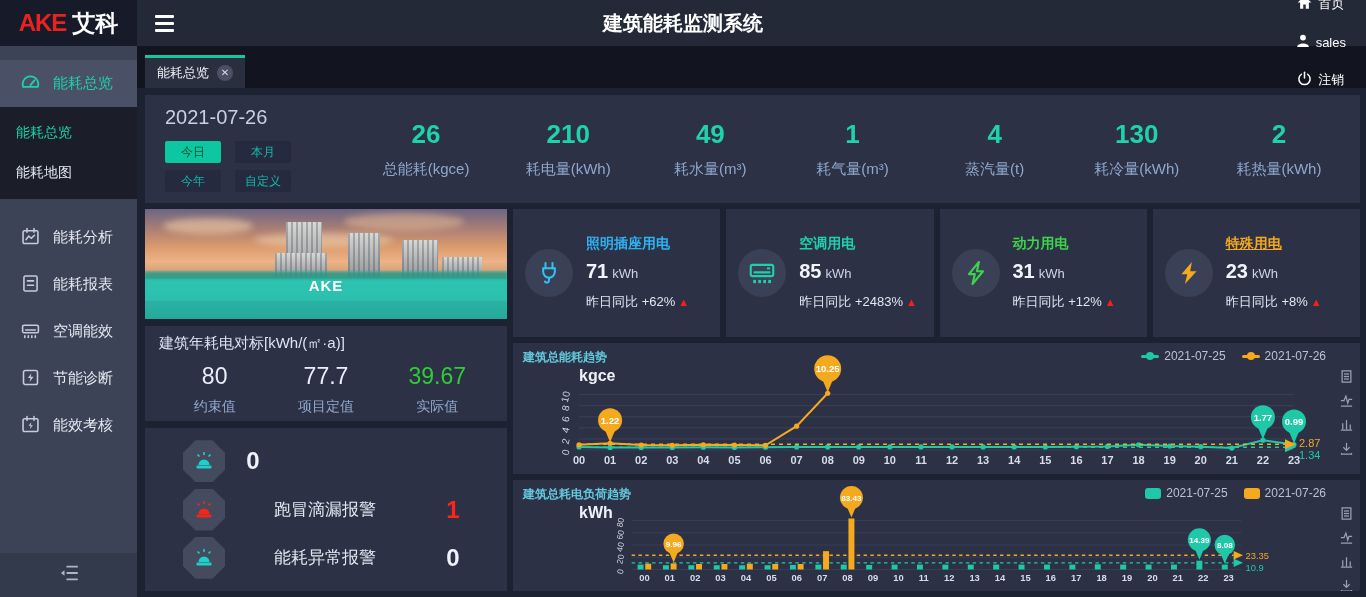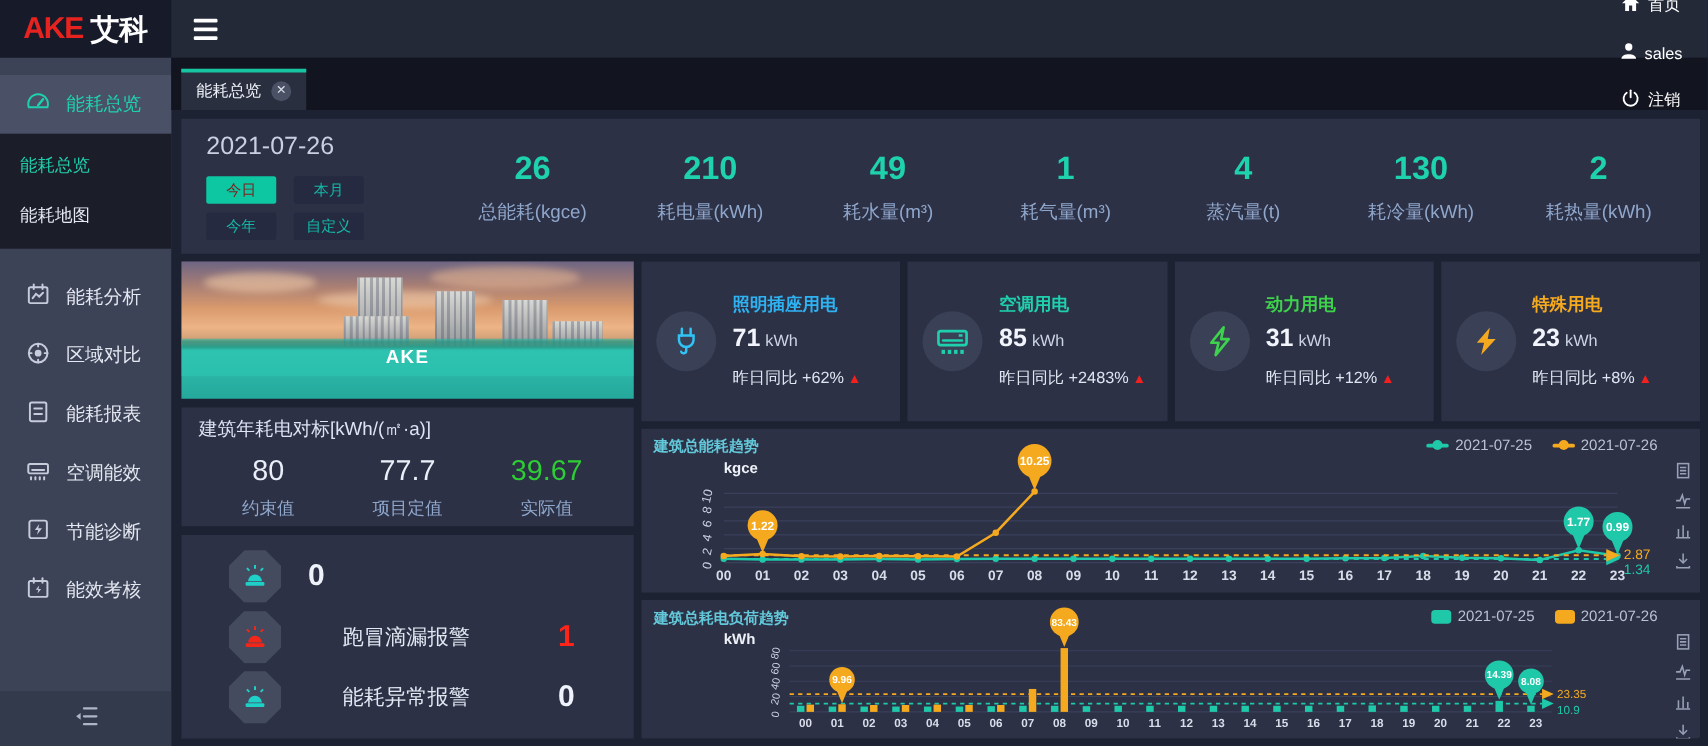--- a/index.html
+++ b/index.html
@@ -35,21 +35,21 @@
   .tab{height:33px;background:#2a2f3f;border-top:3px solid #17c5a2;display:flex;align-items:center;gap:8px;padding:0 12px;font-size:13px;color:#eef1f8;cursor:pointer;}
   .tab-close{width:16px;height:16px;border-radius:50%;background:#4a5164;color:#d9dee8;font-size:10px;line-height:16px;text-align:center;cursor:pointer;}
   .content{flex:1;padding:7px 6px 6px 8px;display:flex;flex-direction:column;gap:6px;overflow:hidden;border-radius:23px;}
 
   
   .summary{height:108px;background:#2c3146;display:flex;align-items:center;padding:0 10px 0 20px;flex-shrink:0;}
   .date-block{width:190px;flex-shrink:0;}
   .date-text{font-size:20px;color:#c9d0e0;margin-bottom:12px;}
   .range-grid{display:grid;grid-template-columns:56px 56px;gap:7px 14px;}
   .rbtn{height:22px;background:#252a40;color:#14b8a6;font-size:12px;display:flex;align-items:center;justify-content:center;border-radius:2px;cursor:pointer;}
-  .rbtn.active{background:#0cc7a2;color:#7f1d1d;}
+  .rbtn.active{background:#0cc7a2;color:#14532d;}
   .stats{flex:1;display:flex;}
   .stat{flex:1;text-align:center;}
   .stat-val{font-size:26px;font-weight:bold;color:#1fd2ae;}
   .stat-label{font-size:15px;color:#90a7cc;margin-top:10px;}
 
   .main-row{flex:1;display:flex;gap:6px;overflow:hidden;}
   .left-col{width:362px;display:flex;flex-direction:column;gap:7px;flex-shrink:0;}
   .right-col{flex:1;display:flex;flex-direction:column;gap:6px;overflow:hidden;}
 
   
@@ -86,21 +86,21 @@
   .ecard-val{font-size:20px;font-weight:bold;color:#f1f4fb;}
   .ecard-unit{font-size:13px;font-weight:normal;color:#cdd5e4;margin-left:4px;}
   .ecard-yoy{font-size:13px;color:#e0e6f1;margin-top:10px;}
   .yoy-up{color:#f3201d;font-size:11px;margin-left:3px;}
 
   
   .chart-panel{background:#2c3146;position:relative;padding:6px 10px 2px 10px;overflow:hidden;}
   .chart-panel.c1{height:131px;flex-shrink:0;}
   .chart-panel.c2{flex:1;}
   .chart-title{font-size:12px;font-weight:bold;color:#63c9da;}
-  .chart-unit{position:absolute;left:66px;top:24px;font-size:12px;font-weight:bold;color:#eef2f8;}
+  .chart-unit{position:absolute;left:66px;top:24px;font-size:16px;font-weight:bold;color:#eef2f8;}
   .chart-legend{position:absolute;right:34px;top:6px;display:flex;gap:16px;align-items:center;z-index:2;}
   .legend-item{display:flex;align-items:center;gap:5px;font-size:12px;color:#bac2d4;cursor:pointer;}
   .lm-line{position:relative;width:18px;height:3px;border-radius:2px;}
   .lm-line i{position:absolute;left:5px;top:-3px;width:8px;height:8px;border-radius:50%;display:block;}
   .lm-sq{width:16px;height:11px;border-radius:3px;}
   .chart-svg{width:100%;height:calc(100% - 22px);overflow:visible;display:block;}
   .toolbox{position:absolute;right:6px;top:26px;display:flex;flex-direction:column;gap:9px;z-index:3;}
   .toolbox svg{cursor:pointer;}
 </style>
 </head>
@@ -109,20 +109,21 @@
 <div class="header">
   <div class="logo">
     <span class="logo-red">AKE</span>
     <span class="logo-white">艾科</span>
   </div>
   <div class="burger">
       <span></span>
       <span></span>
       <span></span>
     </div>
+  <div class="htitle">建筑能耗监测系统</div>
   <div class="hnav">
     <div class="hnav-item">
       <span>
         <svg width="17" height="15" viewBox="0 0 24 22">
             <path d="M12 1 L23 21 L1 21 Z" fill="#a92f2a"></path>
             <rect x="11" y="8" width="2" height="7" fill="#e8d9d9"></rect>
             <rect x="11" y="16.5" width="2" height="2" fill="#e8d9d9"></rect>
           </svg>
       </span>
       <span>报警</span>
@@ -174,33 +175,20 @@
   <div class="side-item">
     <span>
       <svg width="21" height="21" viewBox="0 0 24 24" fill="none" stroke="#c6ccdb" stroke-width="1.8" stroke-linecap="round">
           <rect x="3.5" y="5.5" width="17" height="14.5" rx="1.5"></rect>
           <line x1="8" y1="3" x2="8" y2="7"></line>
           <line x1="16" y1="3" x2="16" y2="7"></line>
           <polyline points="7,15.5 10,11.5 13,14 16.5,10.5"></polyline>
         </svg>
     </span>
     <span>能耗分析</span>
-  </div>
-  <div class="side-item">
-    <span>
-      <svg width="21" height="21" viewBox="0 0 24 24" fill="none" stroke="#c6ccdb" stroke-width="1.8" stroke-linecap="round">
-          <circle cx="12" cy="12" r="8.5"></circle>
-          <circle cx="12" cy="12" r="2.2" fill="#c6ccdb"></circle>
-          <line x1="12" y1="3.5" x2="12" y2="6"></line>
-          <line x1="12" y1="18" x2="12" y2="20.5"></line>
-          <line x1="3.5" y1="12" x2="6" y2="12"></line>
-          <line x1="18" y1="12" x2="20.5" y2="12"></line>
-        </svg>
-    </span>
-    <span>区域对比</span>
   </div>
   <div class="side-item">
     <span>
       <svg width="21" height="21" viewBox="0 0 24 24" fill="none" stroke="#c6ccdb" stroke-width="1.8" stroke-linecap="round">
           <rect x="4.5" y="3.5" width="15" height="17" rx="1.5"></rect>
           <line x1="8.5" y1="9" x2="15.5" y2="9"></line>
           <line x1="8.5" y1="14" x2="15.5" y2="14"></line>
         </svg>
     </span>
     <span>能耗报表</span>
@@ -427,21 +415,21 @@
               <div class="ecard-yoy"><span>昨日同比</span> <span>+12%</span><span class="yoy-up">▲</span></div>
             </div>
           </div>
           <div class="ecard">
             <div class="ecard-icon">
               <svg width="28" height="28" viewBox="0 0 24 24">
                   <path d="M14.5 2.5 L5.5 13 H10.5 L8.5 21.5 L18.5 10.5 H13 Z" fill="#f5a91f"></path>
                 </svg>
             </div>
             <div>
-              <div class="ecard-title" style="color: rgb(245, 169, 31);">特殊用电</div>
+              <div class="ecard-title" style="color: rgb(245, 169, 31); text-decoration: underline;">特殊用电</div>
               <div class="ecard-val"><span>23</span><span class="ecard-unit">kWh</span></div>
               <div class="ecard-yoy"><span>昨日同比</span> <span>+8%</span><span class="yoy-up">▲</span></div>
             </div>
           </div>
         </div>
 
         <div class="chart-panel c1">
           <div class="chart-title">建筑总能耗趋势</div>
           <div class="chart-unit">kgce</div>
           <div class="chart-legend">

